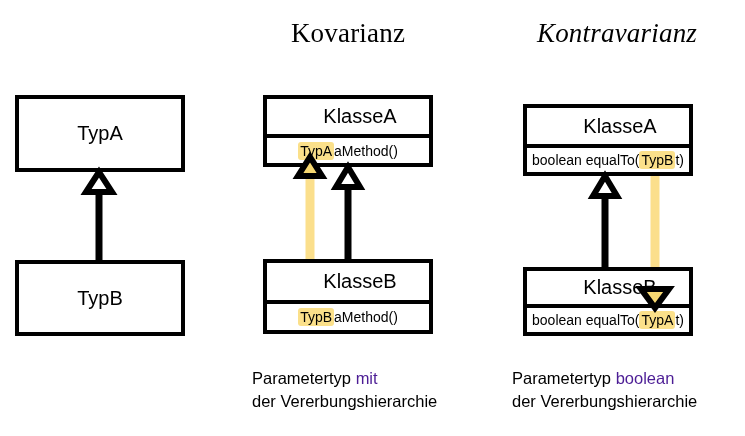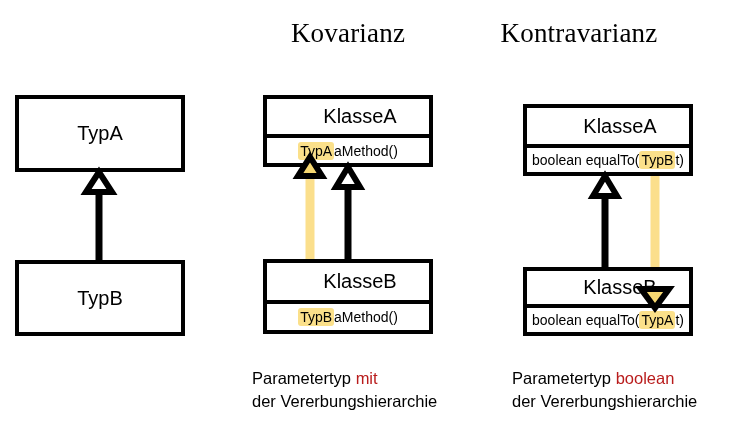--- a/index.html
+++ b/index.html
@@ -16,21 +16,21 @@
   .heading{
     position:absolute;
     font-family:"Liberation Serif", serif;
     font-size:27px;
     color:#000;
     text-align:center;
     white-space:nowrap;
     letter-spacing:0.2px;
   }
   #heading-kovarianz{left:248px;top:18px;width:200px;}
-  #heading-kontravarianz{left:468px;top:18px;width:222px;}
+  #heading-kontravarianz{left:506px;top:18px;width:222px;font-style:italic;}
 
   
   .uml-box{
     position:absolute;
     box-sizing:border-box;
     border:4px solid #000;
     background:#fff;
   }
   .uml-row{
     position:relative;
@@ -75,21 +75,21 @@
   
   .caption{
     position:absolute;
     font-size:16.5px;
     color:#000;
     line-height:1.38;
     white-space:nowrap;
   }
   #caption-kovarianz{left:252px;top:367px;}
   #caption-kontravarianz{left:512px;top:367px;}
-  .caption .em{color:#b91c1c;}
+  .caption .em{color:#4c1d95;}
 </style>
 </head>
 <body>
 
 <div class="stage">
 
   <div class="heading" id="heading-kovarianz">Kovarianz</div>
 
   <div class="heading" id="heading-kontravarianz">Kontravarianz</div>
 

